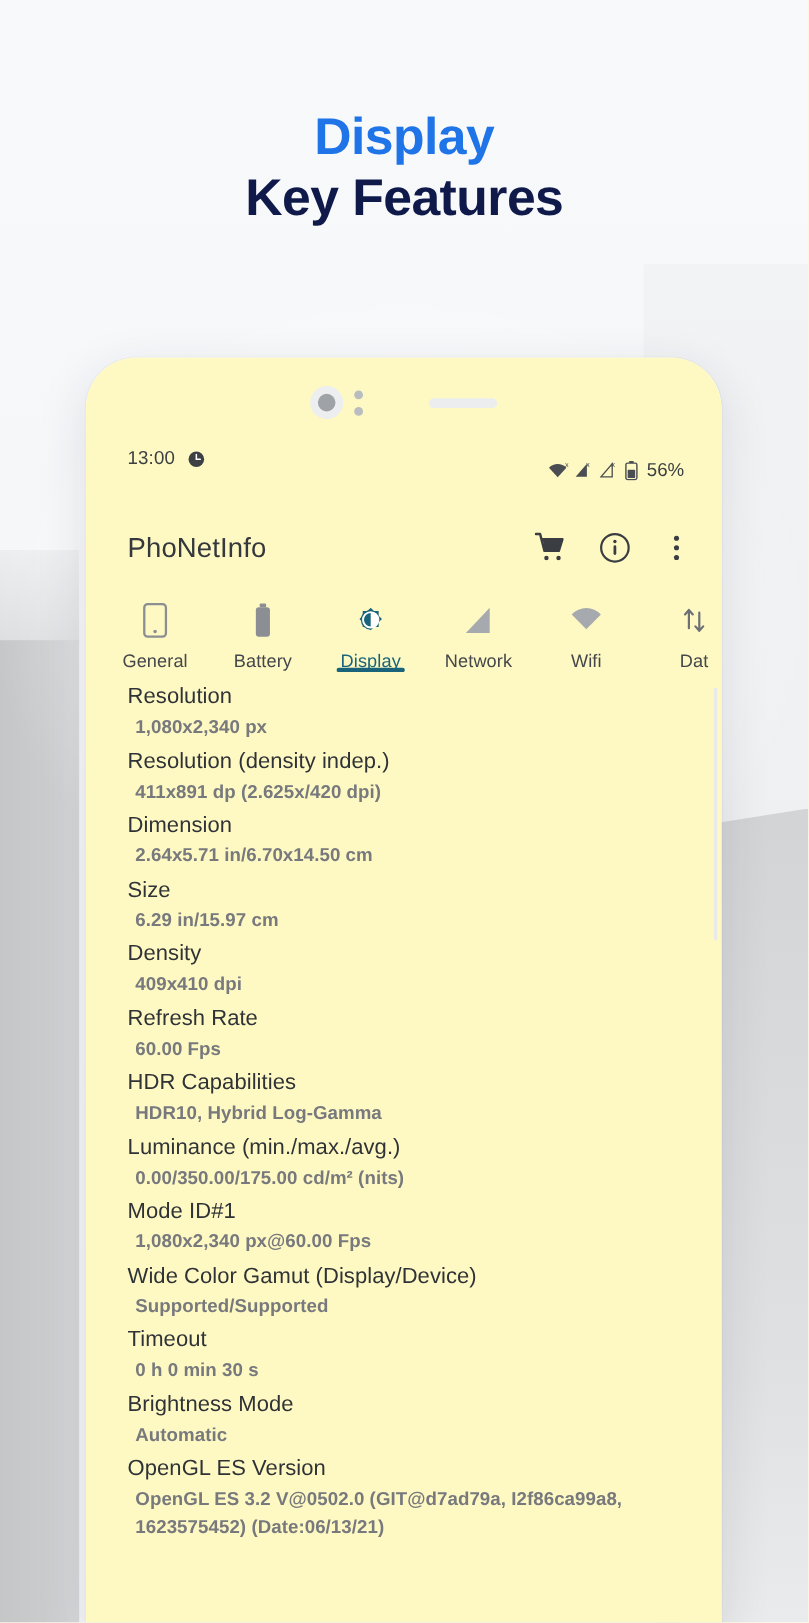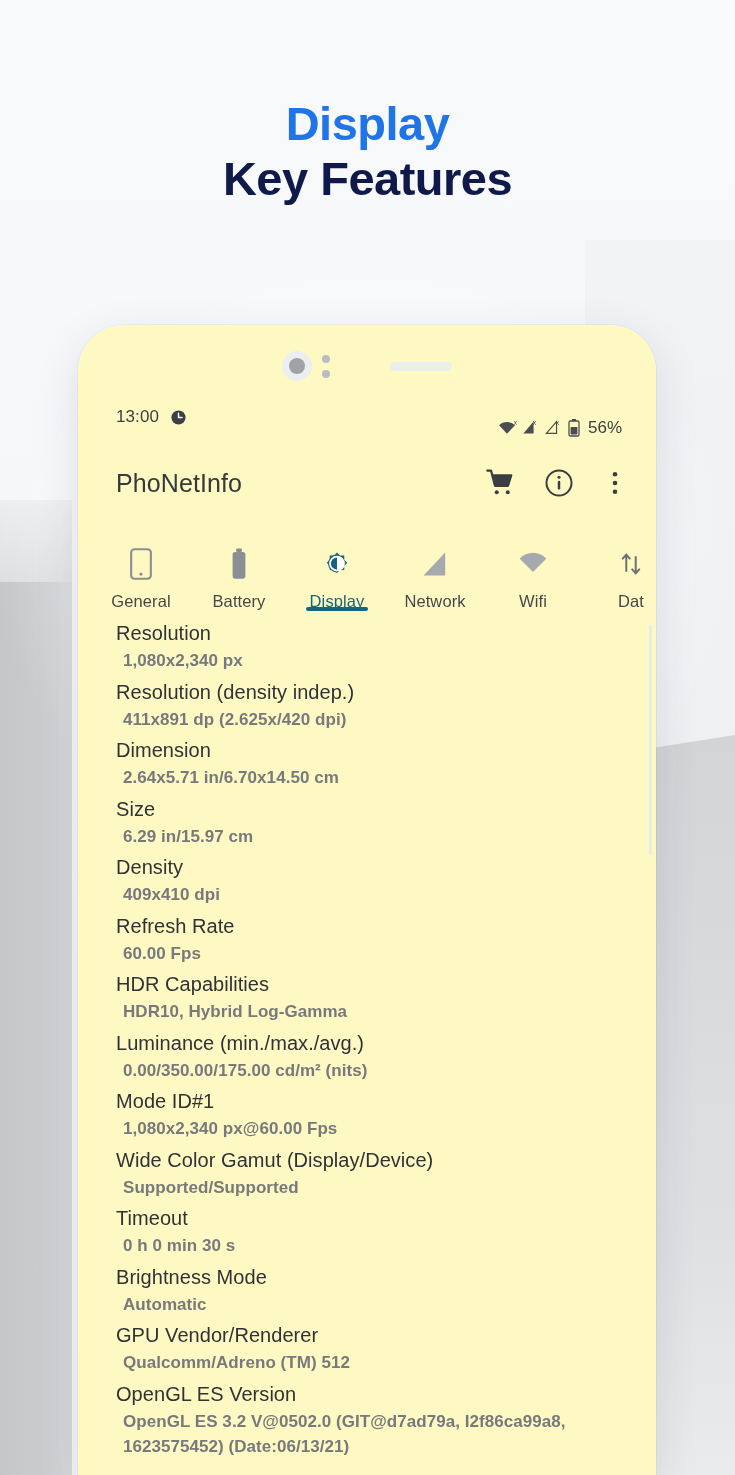--- a/index.html
+++ b/index.html
@@ -111,21 +111,21 @@
   .sb-left { display: flex; align-items: center; gap: 11px; }
   .sb-time { font-size: 17px; color: #3c4043; letter-spacing: 0.1px; }
   .sb-right { display: flex; align-items: center; gap: 5px; margin-top: 21px; }
   .sb-pct { font-size: 17px; color: #3c4043; margin-left: 3px; }
   .ic { display: inline-block; line-height: 0; }
 
   
   .appbar {
     position: absolute; top: 128px; left: 0; width: 100%;
     height: 60px;
-    display: flex; align-items: center; justify-content: space-between;
+    display: flex; align-items: flex-end; justify-content: space-between;
     padding: 0 28px 0 38px;
   }
   .app-title { font-size: 25px; color: #35383c; font-weight: 400; letter-spacing: 0.1px; }
   .appbar-actions { display: flex; align-items: center; gap: 28px; }
   .appbar-actions .act { line-height: 0; cursor: pointer; }
 
   
   .tabs {
     position: absolute; top: 198px; left: 0; width: 100%;
     height: 88px;
@@ -390,24 +390,20 @@
       </div>
       <div class="row">
         <div class="r-label">Timeout</div>
         <div class="r-value">0 h 0 min 30 s</div>
       </div>
       <div class="row">
         <div class="r-label">Brightness Mode</div>
         <div class="r-value">Automatic</div>
       </div>
       <div class="row">
-        <div class="r-label">GPU Vendor/Renderer</div>
-        <div class="r-value">Qualcomm/Adreno (TM) 512</div>
-      </div>
-      <div class="row">
         <div class="r-label">OpenGL ES Version</div>
         <div class="r-value">OpenGL ES 3.2 V@0502.0 (GIT@d7ad79a, I2f86ca99a8, 1623575452) (Date:06/13/21)</div>
       </div>
 
     </div>
 
     <div class="scroll-hint"></div>
   </div>
 </div>
 

